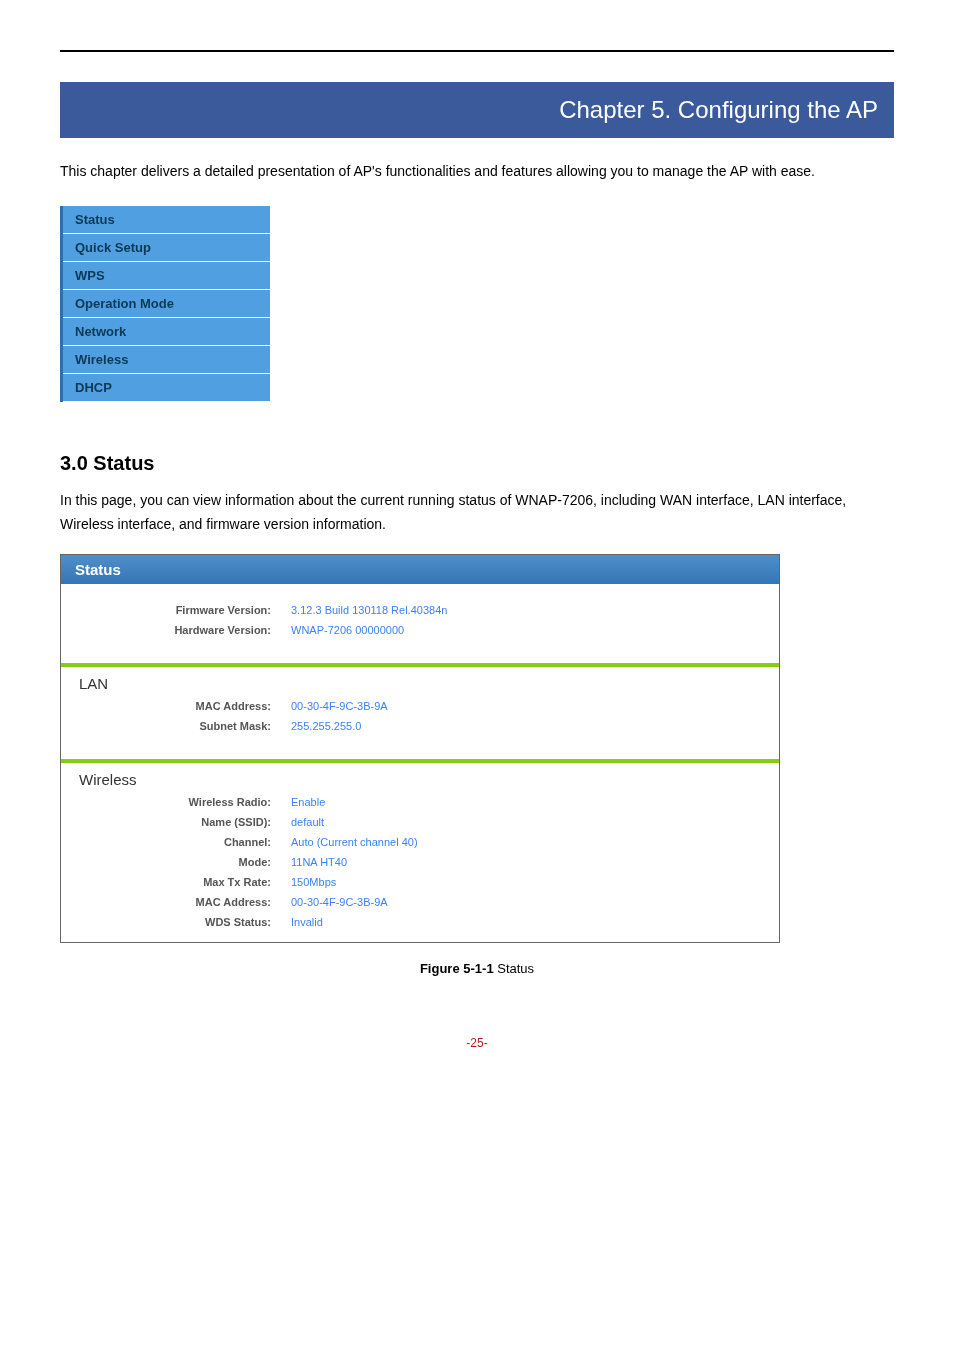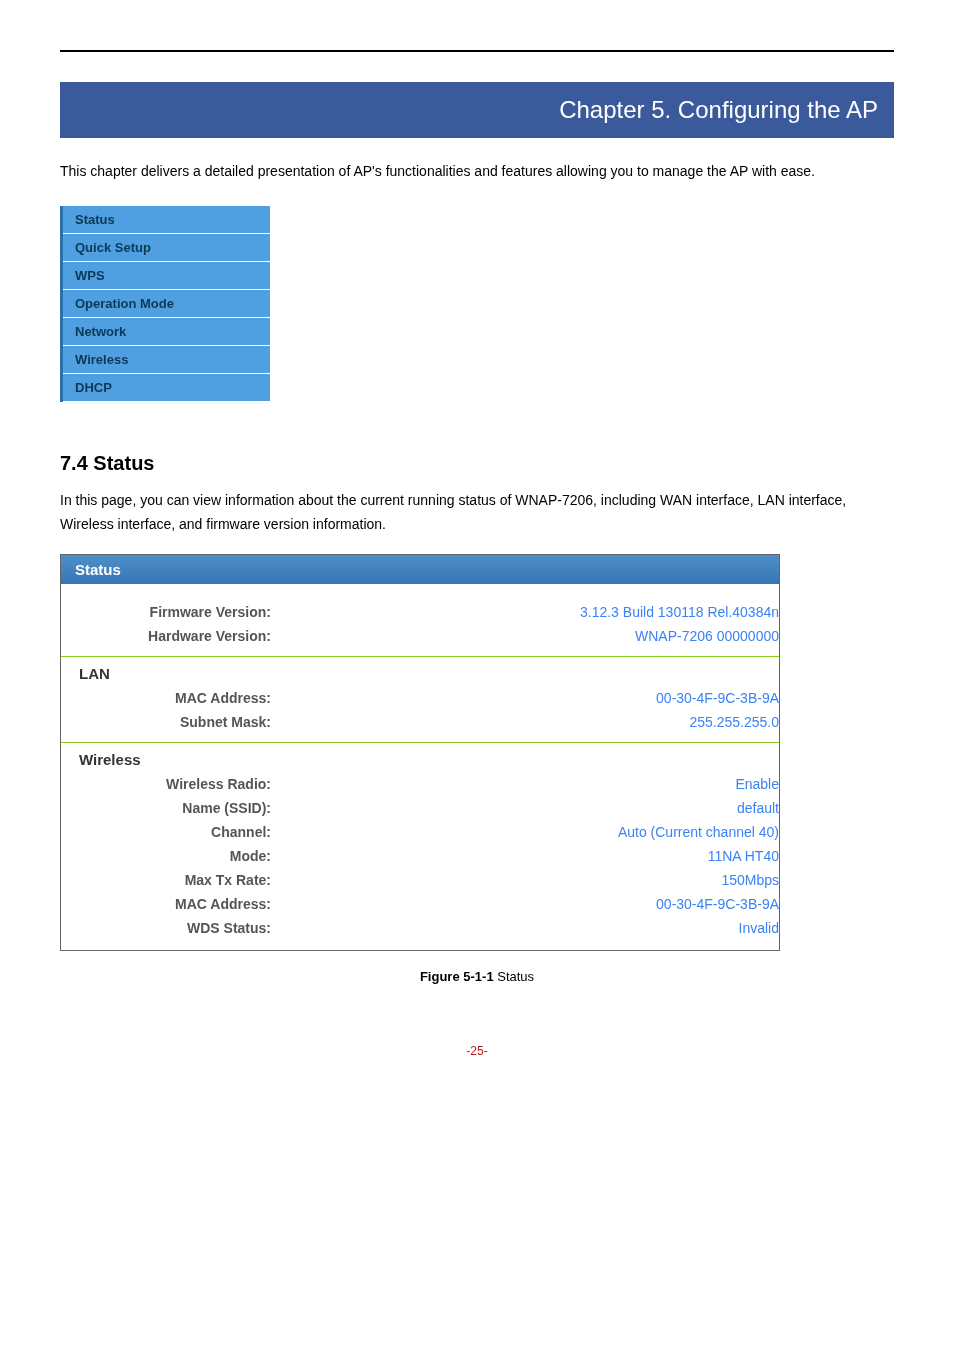--- a/index.html
+++ b/index.html
@@ -68,42 +68,41 @@
       font-weight: bold;
       font-size: 15px;
       padding: 6px 14px;
     }
     .status-body {
       padding: 16px 0 10px 0;
       background: #fff;
     }
     .data-row {
       display: flex;
-      font-size: 14px;
+      font-size: 11px;
       color: #666;
       padding: 4px 0;
-      justify-content: space-between;
     }
     .data-label {
       width: 230px;
       text-align: right;
       font-weight: bold;
       color: #555;
       padding-right: 20px;
     }
     .data-value {
       color: #3b82f6;
     }
     .sub-heading {
-      font-weight: bold;
+      font-weight: normal;
       font-size: 15px;
       color: #333;
       padding: 8px 0 4px 18px;
-      border-top: 1px solid #84cc16;
-      margin-top: 8px;
+      border-top: 4px solid #84cc16;
+      margin-top: 23px;
     }
     .figure-caption {
       text-align: center;
       font-size: 13px;
       margin-top: 8px;
     }
     .figure-caption .fig-label {
       font-weight: bold;
     }
     .page-number {
@@ -141,21 +140,21 @@
       </tr>
   <tr>
         <td>Wireless</td>
       </tr>
   <tr>
         <td>DHCP</td>
       </tr>
 </tbody>
   </table>
 
-<h2 class="section-heading">7.4  Status</h2>
+<h2 class="section-heading">3.0  Status</h2>
 
 <p class="section-text">In this page, you can view information about the current running status of WNAP-7206, including WAN interface, LAN interface, Wireless interface, and firmware version information.</p>
 
 <div class="status-box">
   <div class="status-header">Status</div>
   <div class="status-body">
 
     <div class="data-row">
       <div class="data-label">Firmware Version:</div>
       <div class="data-value">3.12.3 Build 130118 Rel.40384n</div>

